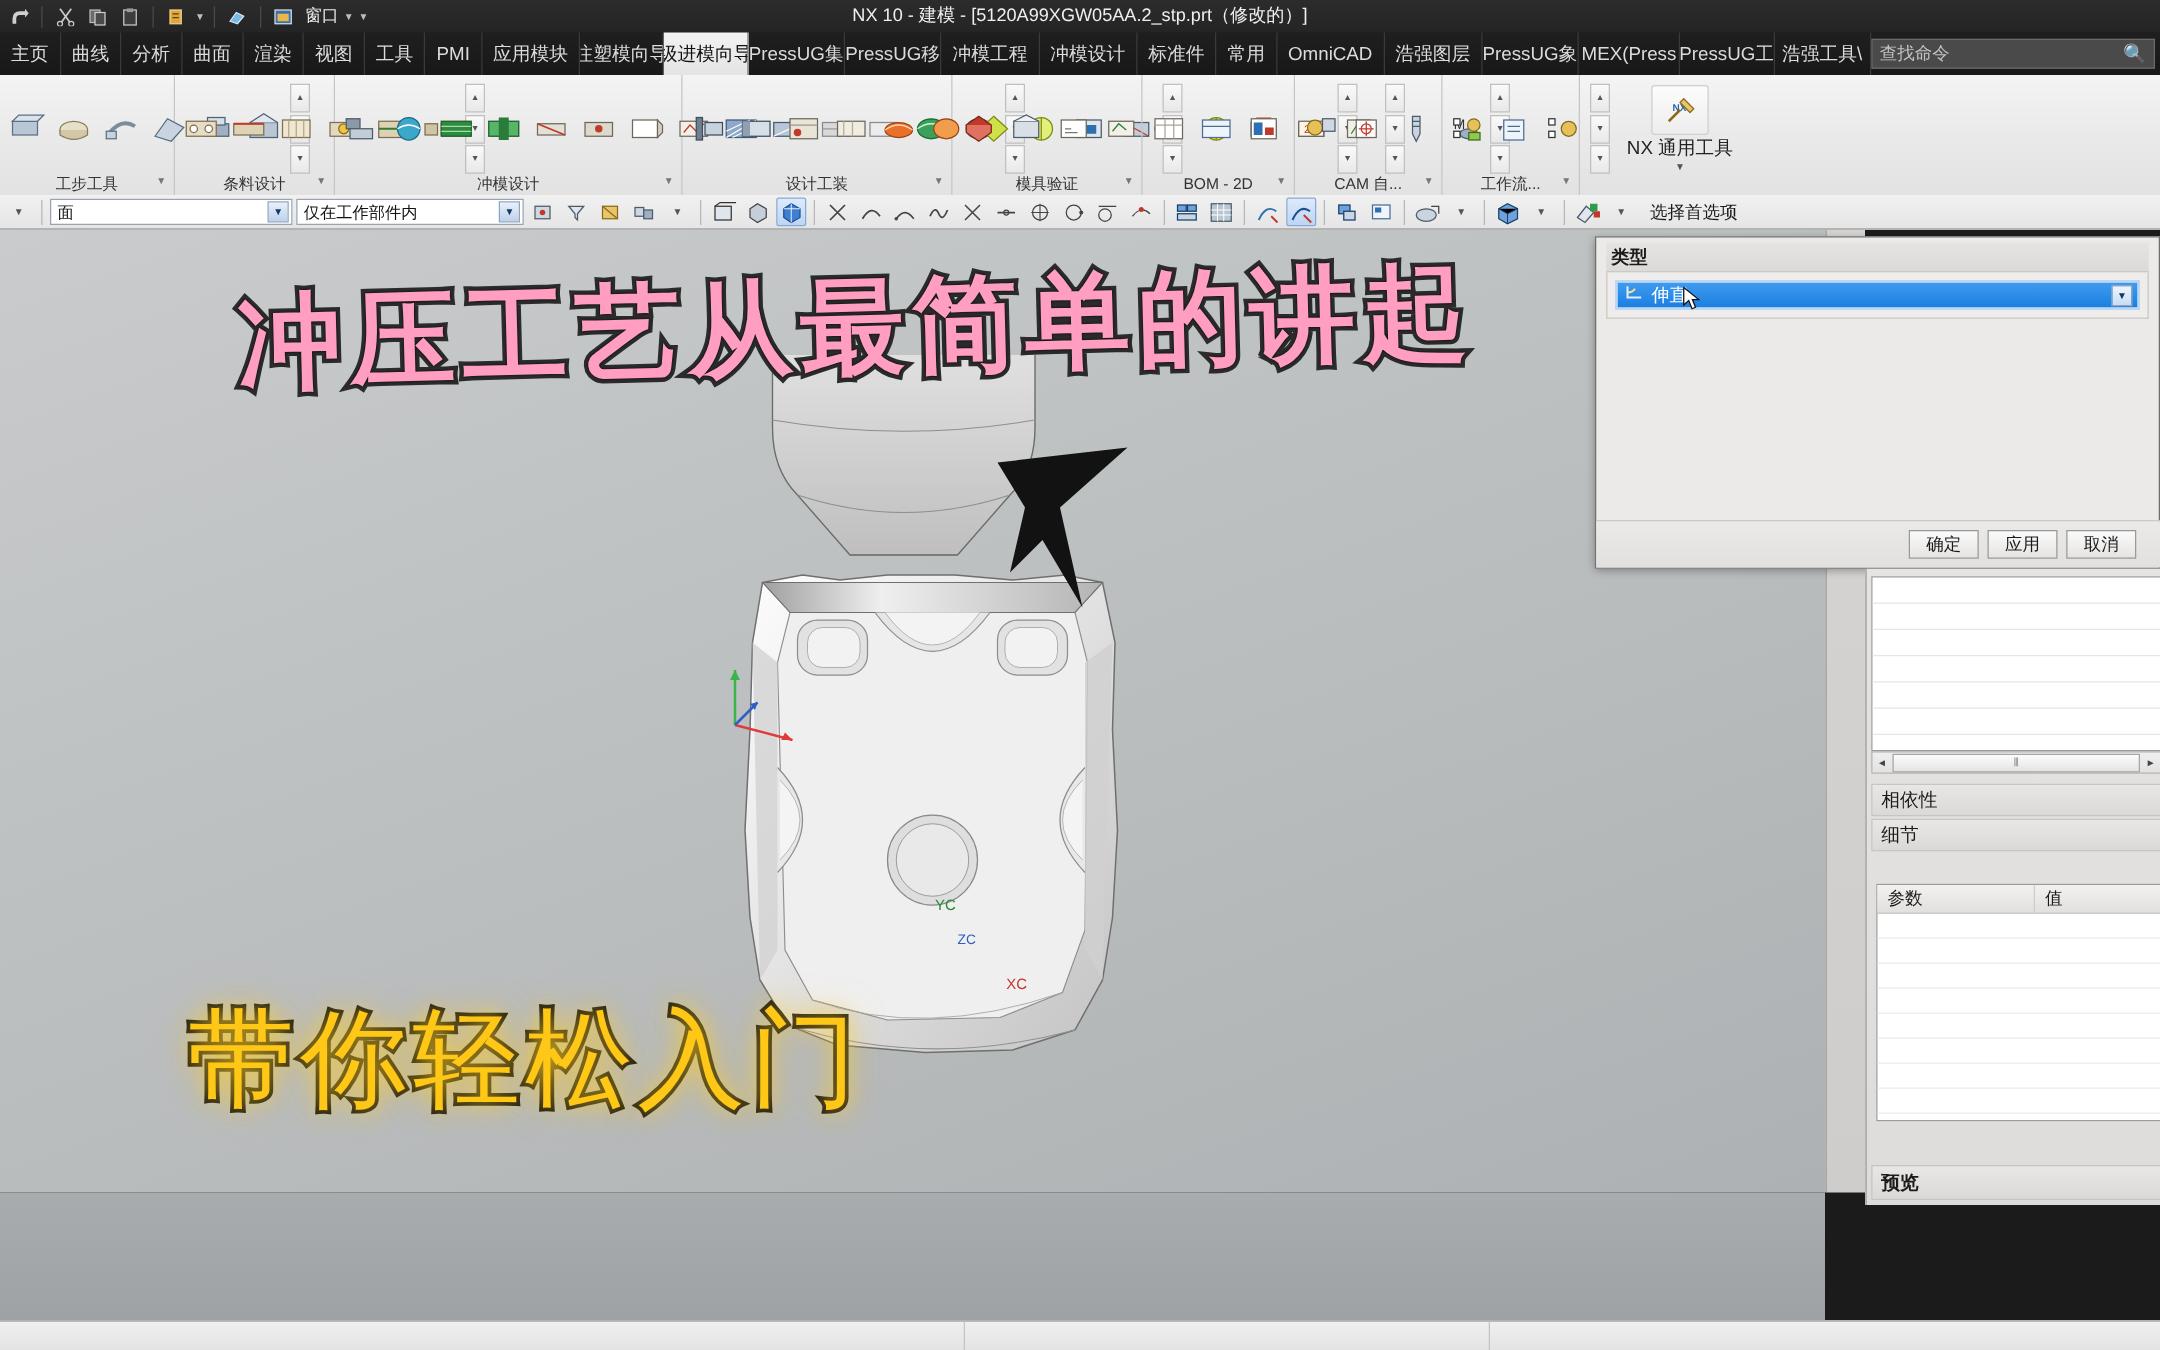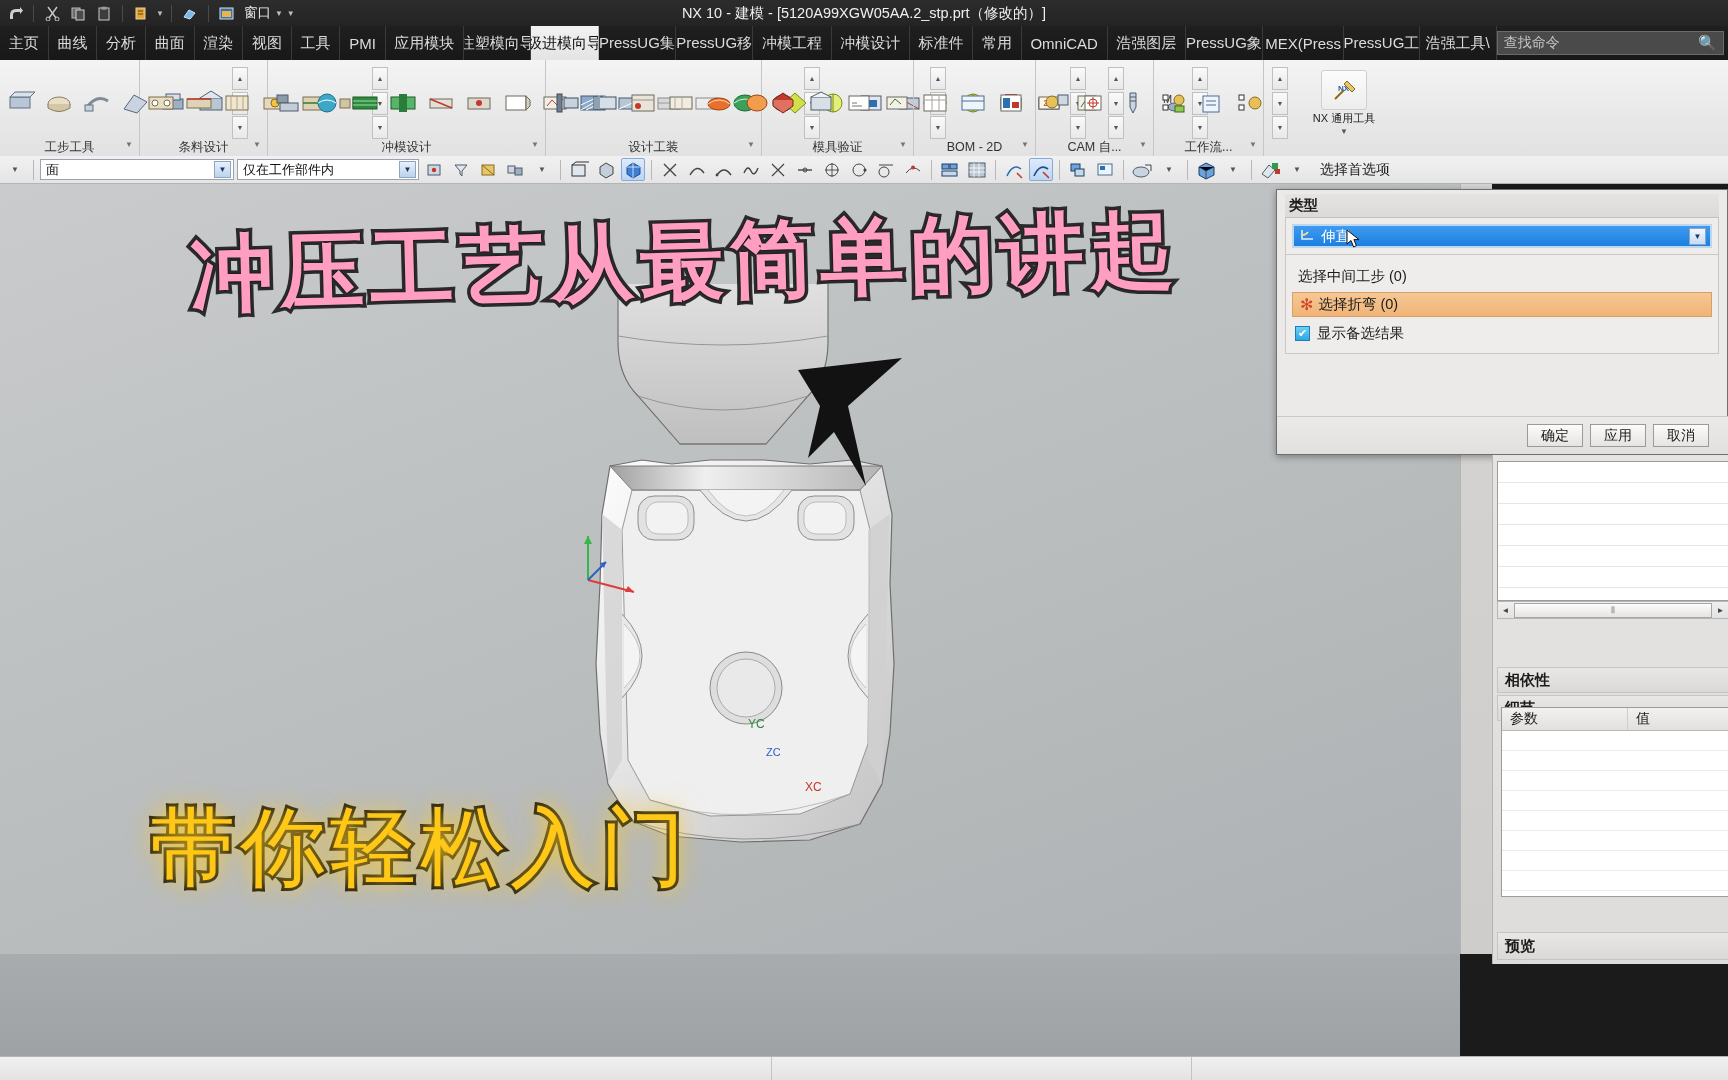--- a/index.html
+++ b/index.html
@@ -73,21 +73,21 @@
   .scroller div {
     width:16px; height:23px; border:1px solid #c0c0c0; background:linear-gradient(180deg,#fafafa,#e8e8e8);
     display:flex; align-items:center; justify-content:center; font-size:7px; color:#555;
   }
   .nxtool {
     display:flex; flex-direction:column; align-items:center; justify-content:center;
     padding:0 14px; gap:1px;
   }
   .nxtool .bb { width:46px; height:40px; border:1px solid #cfcfcf; background:linear-gradient(180deg,#fcfcfc,#ededed);
     display:flex; align-items:center; justify-content:center; border-radius:3px; }
-  .nxtool .lbl { font-size:11px; color:#222; white-space:nowrap; }
+  .nxtool .lbl { font-size:15px; color:#222; white-space:nowrap; }
   .nxtool .car { font-size:8px; color:#555; }
 
   
   .seltoolbar {
     position:absolute; left:0; top:156px; width:1728px; height:28px;
     background:linear-gradient(180deg,#f1f1f1 0%,#e5e5e5 100%);
     border-bottom:1px solid #b4b4b4;
     display:flex; align-items:center; gap:3px; padding:0 3px;
   }
   .combo {
@@ -195,21 +195,21 @@
   }
   .hscroll .ar { width:15px; height:16px; display:flex; align-items:center; justify-content:center; font-size:8px; color:#444; }
   .hscroll .thumb {
     flex:1; height:15px; margin:0 1px;
     background:linear-gradient(180deg,#fcfcfc,#e4e4e4); border:1px solid #a9a6a3;
     display:flex; align-items:center; justify-content:center; font-size:9px; color:#7a7a7a;
   }
   .rsect {
     position:absolute; left:4px; width:232px; height:26px;
     background:linear-gradient(180deg,#e9e7e5,#dbd9d7); border:1px solid #c7c4c1;
-    display:flex; align-items:center; padding-left:7px; font-size:15px; font-weight:bold; color:#1b1b1b;margin-top:40px;
+    display:flex; align-items:center; padding-left:7px; font-size:15px; font-weight:normal; color:#1b1b1b;
   }
   .paramtable {
     position:absolute; left:8px; top:252px; width:228px; height:190px;
     background:#fff; border:1px solid #9e9b98;
   }
   .paramtable .th {
     height:23px; background:linear-gradient(180deg,#f3f1ef,#e2e0de);
     border-bottom:1px solid #bcb9b6; display:flex; align-items:center;
   }
   .paramtable .th div { padding-left:8px; font-size:14px; color:#1b1b1b; border-right:1px solid #cfcccA; height:100%; display:flex; align-items:center; }
@@ -1183,31 +1183,20 @@
           </span>
           <span>伸直</span>
           <span style="position:absolute; right:4px; top:2px; width:17px; height:17px; background:linear-gradient(180deg,#f1f6fd,#c7dcf3); border:1px solid #8fa6c2; display:flex; align-items:center; justify-content:center; font-size:8px; color:#13386b">▼</span>
 
           <svg style="position:absolute; left:52px; top:3px" width="16" height="20" viewBox="0 0 16 20">
             <path d="M1 1 L1 15 L5 11.5 L7.6 18 L10.4 16.8 L7.9 10.6 L13 10.6 Z" fill="#ffffff" stroke="#111" stroke-width="1"></path>
           </svg>
         </div>
       </div>
 
-      <div class="panel" style="padding-bottom:10px">
-        <div class="row-label">选择中间工步 (0)</div>
-        <div class="req-row">
-          <span class="req-star">✻</span>
-          <span>选择折弯 (0)</span>
-        </div>
-        <div class="chk-row">
-          <span class="chkbox">✔</span>
-          <span>显示备选结果</span>
-        </div>
-      </div>
     </div>
 
     <div class="dlg-footer">
       <div class="dbtn">确定</div>
       <div class="dbtn">应用</div>
       <div class="dbtn">取消</div>
     </div>
   </div>
 
   <div class="rpanel">

